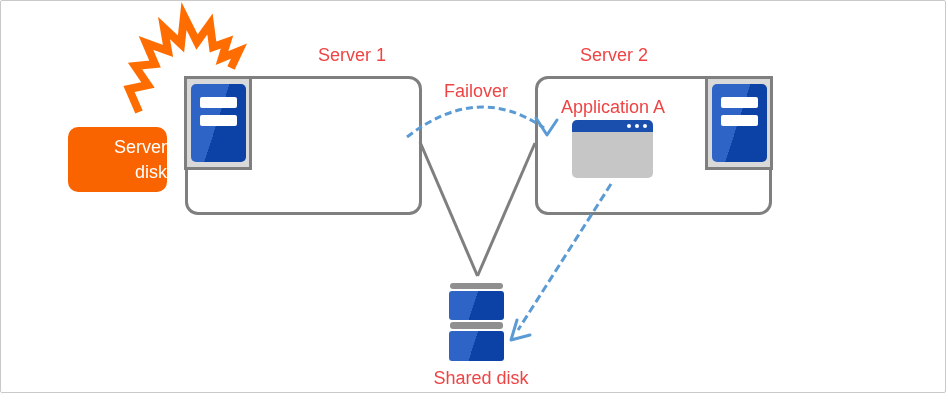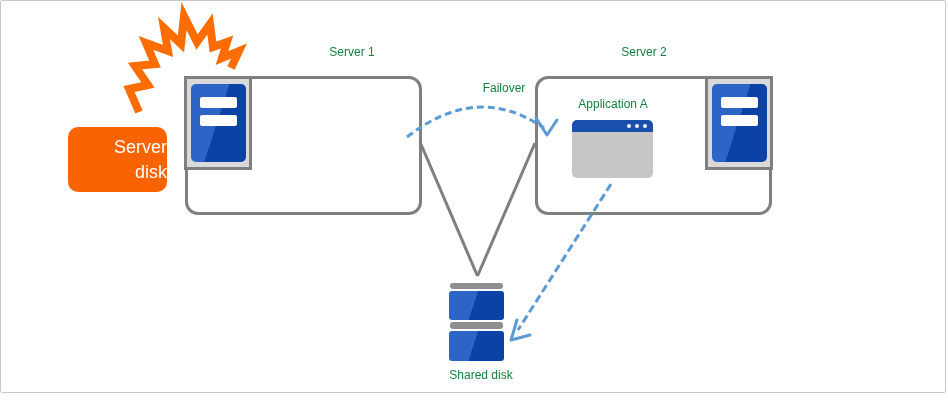--- a/index.html
+++ b/index.html
@@ -77,21 +77,21 @@
   .disk-platter{
     height:29px;margin-bottom:2px;
     background:linear-gradient(108deg,#2E64C6 45%,#0C41A6 45%);
     border-radius:3px;
   }
   .disk-platter.p2{height:30px;margin-bottom:0;}
   
   .lbl{
     position:absolute;
     transform:translateX(-50%);
-    font-size:12px;color:#15803d;
+    font-size:18px;color:#ef4444;
     white-space:nowrap;z-index:3;
   }
   
   .badge{
     position:absolute;left:68px;top:127px;
     width:99px;height:65px;
     background:#FA6400;border-radius:10px;
     color:#ffffff;font-size:18px;line-height:25px;
     display:flex;flex-direction:column;
     align-items:flex-end;justify-content:center;
@@ -136,22 +136,22 @@
   </div>
 
   <div class="disk">
     <div class="disk-cap"></div>
     <div class="disk-platter"></div>
     <div class="disk-cap c2"></div>
     <div class="disk-platter p2"></div>
   </div>
 
   <div class="lbl" style="left:352px;top:45px;">Server 1</div>
-  <div class="lbl" style="left:644px;top:45px;">Server 2</div>
-  <div class="lbl" style="left:504px;top:81px;">Failover</div>
+  <div class="lbl" style="left:614px;top:45px;">Server 2</div>
+  <div class="lbl" style="left:476px;top:81px;">Failover</div>
   <div class="lbl" style="left:481px;top:368px;">Shared disk</div>
   <div class="lbl" style="left:613px;top:97px;">Application A</div>
 
   <div class="badge">
     <div>Server</div>
     <div>disk</div>
   </div>
 
   <svg class="overlay" width="948" height="401" viewBox="0 0 948 401">
 

